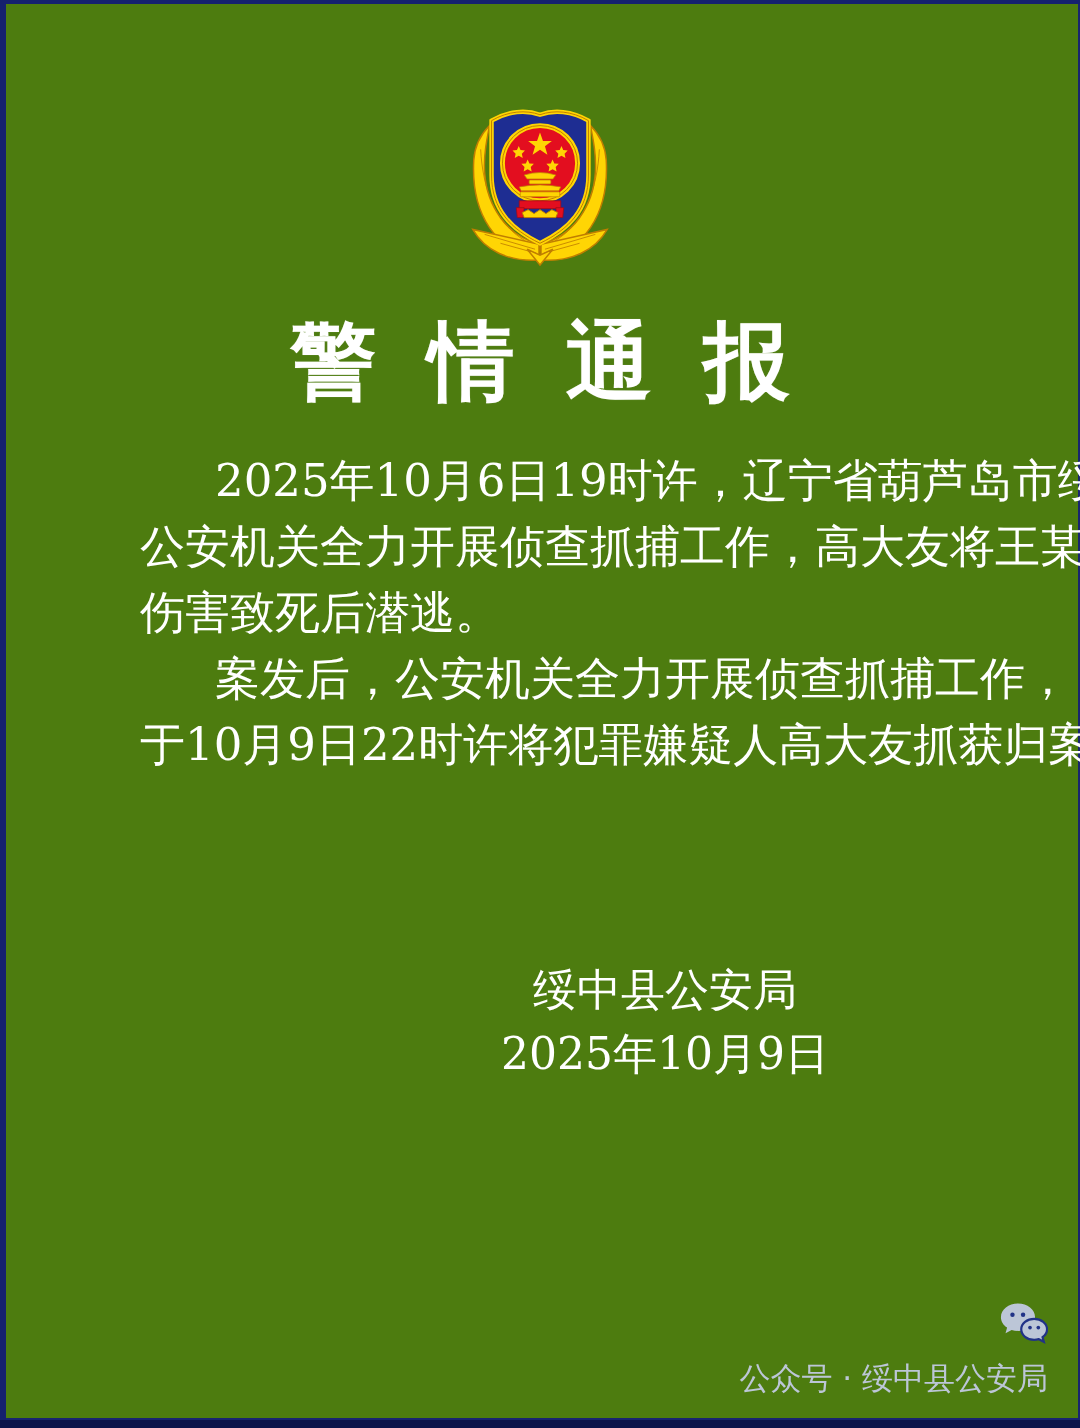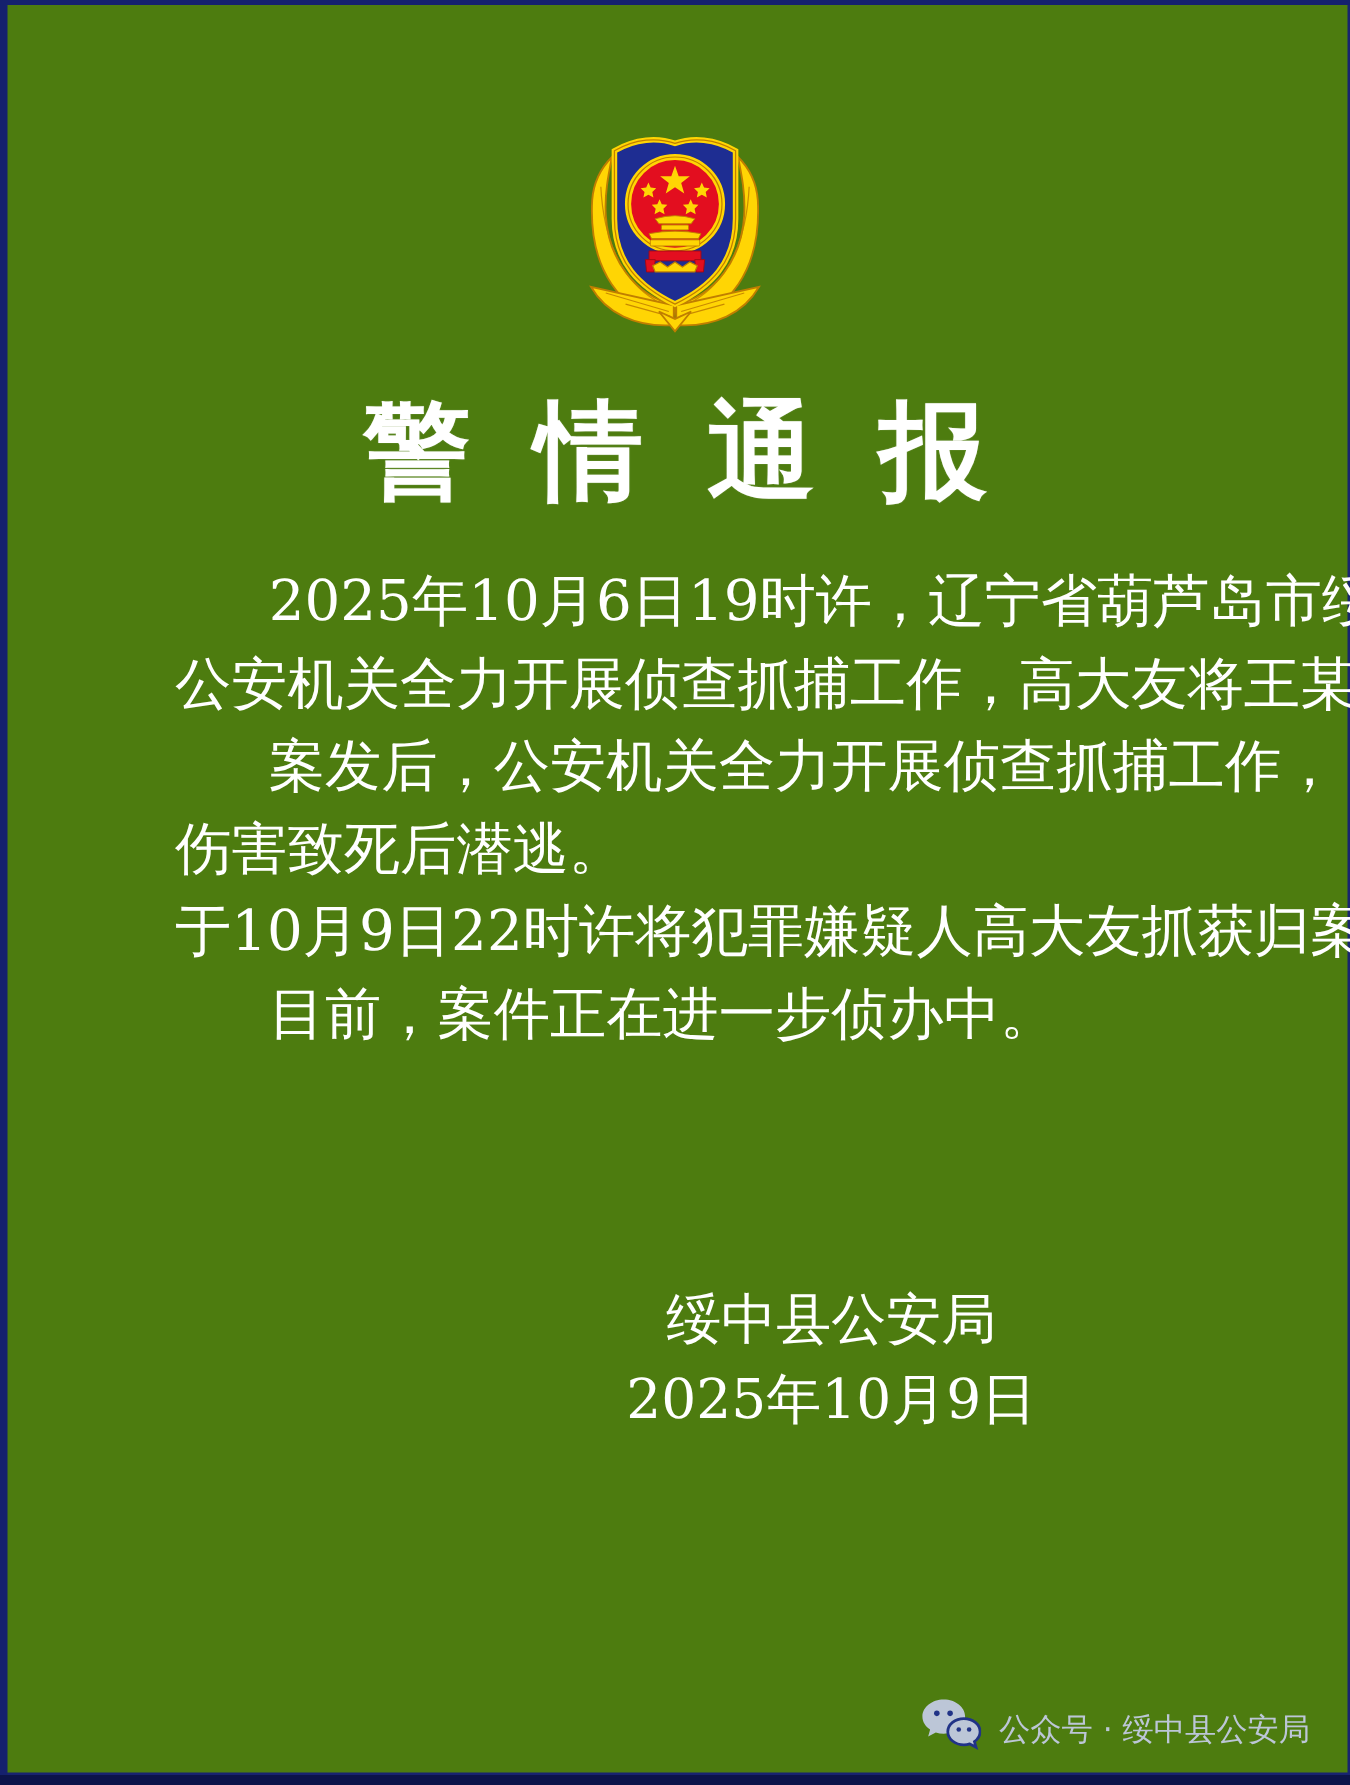--- a/index.html
+++ b/index.html
@@ -52,23 +52,24 @@
     line-height: 64px;
   }
   .watermark {
     position: absolute;
     right: 32px;
     bottom: 20px;
     display: flex;
     align-items: flex-end;
     gap: 14px;
     color: #c6cde8;
-    font-size: 25px;
+    font-size: 31px;
     font-family: "DejaVu Sans", "Liberation Sans", sans-serif;
     opacity: 0.92;
+    flex-direction: column;
   }
   .wm-icon svg { display: block; width: 48px; height: 42px; }
 </style>
 </head>
 <body>
 
 <div class="page">
 
   <div class="badge">
     <svg viewBox="0 0 320 360" xmlns="http://www.w3.org/2000/svg">
@@ -122,24 +123,23 @@
 
       <path d="M124 248 L136 242 L148 250 L160 242 L172 250 L184 242 L196 248 L192 258 L128 258 Z" fill="#ffd504" stroke="#c07e00" stroke-width="2"></path>
     </svg>
   </div>
 
   <h1 class="title">警情通报</h1>
 
   <div class="body">
     <div class="line indent">2025年10月6日19时许，辽宁省葫芦岛市绥中</div>
     <div class="line">公安机关全力开展侦查抓捕工作，高大友将王某</div>
+    <div class="line">伤害致死后潜逃。</div>
     <div class="line indent">案发后，公安机关全力开展侦查抓捕工作，</div>
-    <div class="line">伤害致死后潜逃。</div>
     <div class="line">于10月9日22时许将犯罪嫌疑人高大友抓获归案。</div>
-    <div class="line indent">目前，案件正在进一步侦办中。</div>
   </div>
 
   <div class="signature">
     <div class="agency">绥中县公安局</div>
     <div class="date">2025年10月9日</div>
   </div>
 
   <div class="watermark">
     <span class="wm-icon">
       <svg viewBox="0 0 52 44" xmlns="http://www.w3.org/2000/svg">

